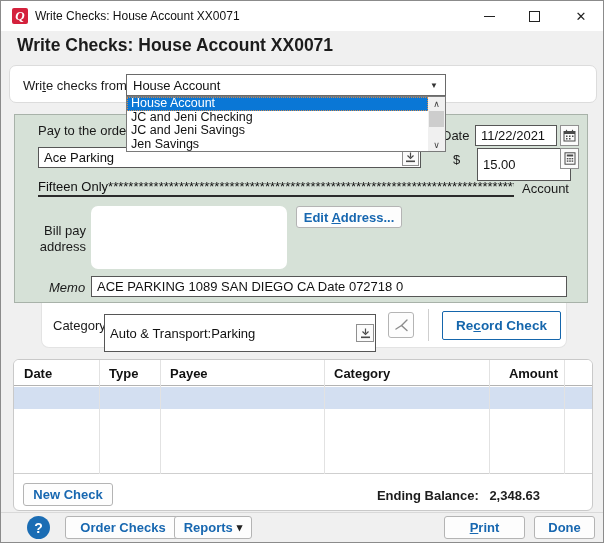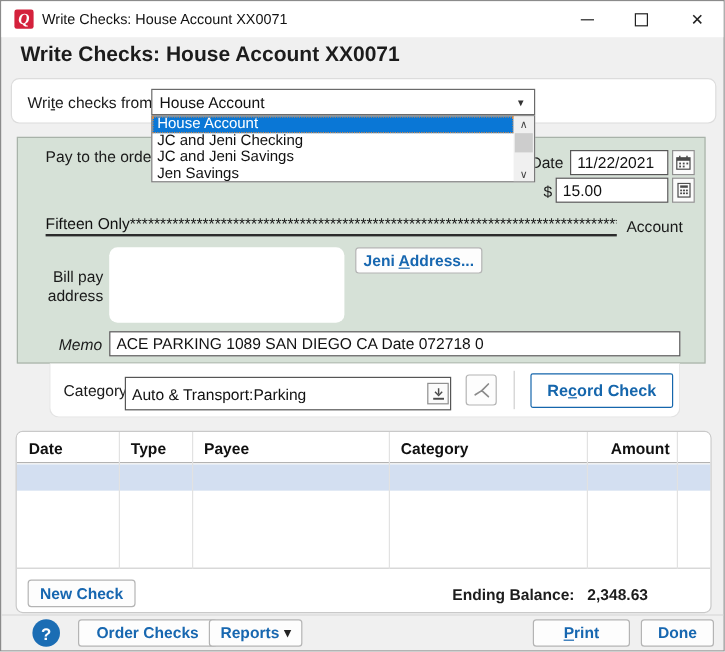--- a/index.html
+++ b/index.html
@@ -77,23 +77,33 @@
       <g fill="#4a4a4a">
           <rect x="3" y="6.5" width="1.5" height="1.5"></rect>
           <rect x="6" y="6.5" width="1.5" height="1.5"></rect>
           <rect x="9" y="6.5" width="1.5" height="1.5"></rect>
           <rect x="3" y="9" width="1.5" height="1.5"></rect>
           <rect x="6" y="9" width="1.5" height="1.5"></rect>
         </g>
     </svg>
   </div>
 
+  <div class="abs fieldbox" style="left:37px;top:146px;width:383px;height:21px;">
+    <input value="Ace Parking" style="">
+    <span class="iconbtn" style="width:17px;height:17px;margin-right:1px;flex:none;">
+      <svg width="11" height="11" viewBox="0 0 11 11">
+        <path d="M5.5 0.5 v5" stroke="#4a4a4a" stroke-width="1.2" fill="none"></path>
+        <path d="M2.5 3.5 L5.5 6.5 L8.5 3.5" stroke="#4a4a4a" stroke-width="1.2" fill="none"></path>
+        <rect x="1" y="8.5" width="9" height="1.6" fill="#4a4a4a"></rect>
+      </svg>
+    </span>
+  </div>
 
   <div class="abs lbl" style="left:452px;top:151px;">$</div>
-  <div class="abs fieldbox" style="left:462px;top:147px;width:94px;height:21px;">
+  <div class="abs fieldbox" style="left:476px;top:147px;width:94px;height:33px;">
     <input value="15.00" style="">
   </div>
   <div class="abs iconbtn" style="left:559px;top:147px;width:19px;height:21px;">
     <svg width="12" height="13" viewBox="0 0 12 13">
       <rect x="1" y="0.8" width="10" height="11.4" fill="none" stroke="#4a4a4a" stroke-width="1"></rect>
       <rect x="2.8" y="2.5" width="6.4" height="2" fill="#4a4a4a"></rect>
       <g fill="#4a4a4a">
           <rect x="2.8" y="6" width="1.6" height="1.4"></rect>
           <rect x="5.2" y="6" width="1.6" height="1.4"></rect>
           <rect x="7.6" y="6" width="1.6" height="1.4"></rect>
@@ -106,31 +116,31 @@
 
   <div class="abs" style="left:37px;top:178px;width:476px;height:18px;font-size:13px;color:#111;white-space:nowrap;overflow:hidden;border-bottom:2px solid #2b2b2b;">Fifteen Only************************************************************************************</div>
   <div class="abs lbl" style="left:521px;top:180px;">Account</div>
 
   <div class="abs lbl" style="left:25px;top:222px;width:60px;text-align:right;line-height:16px;">
     <div>Bill pay</div>
       <div>address</div>
   </div>
   <textarea class="abs" style="left: 90px; top: 205px; width: 196px; height: 63px; background: rgb(255, 255, 255); border: none; border-radius: 7px; resize: none; outline: none; font-family: &quot;Liberation Sans&quot;, sans-serif; font-size: 13px; padding: 5px;" value=""></textarea>
   <div class="abs btn" style="left:295px;top:205px;width:106px;height:22px;">
-    <span><span>Jeni </span><span class="key">A</span><span>ddress...</span></span>
+    <span><span>Edit </span><span class="key">A</span><span>ddress...</span></span>
   </div>
 
   <div class="abs lbl" style="left:48px;top:279px;font-style:italic;">Memo</div>
   <div class="abs fieldbox" style="left:90px;top:275px;width:476px;height:21px;">
     <input value="ACE PARKING 1089 SAN DIEGO CA Date 072718 0" style="">
   </div>
 
   <div class="abs" style="left:40px;top:302px;width:526px;height:45px;background:#fff;border:1px solid #e3e3e3;border-top:none;border-radius:0 0 8px 8px;"></div>
   <div class="abs lbl" style="left:52px;top:317px;">Category</div>
-  <div class="abs fieldbox" style="left:103px;top:313px;width:272px;height:28px;">
+  <div class="abs fieldbox" style="left:103px;top:313px;width:272px;height:38px;">
     <input value="Auto &amp; Transport:Parking" style="">
     <span class="iconbtn" style="width:18px;height:18px;margin-right:1px;flex:none;">
       <svg width="11" height="11" viewBox="0 0 11 11">
         <path d="M5.5 0.5 v5" stroke="#4a4a4a" stroke-width="1.2" fill="none"></path>
         <path d="M2.5 3.5 L5.5 6.5 L8.5 3.5" stroke="#4a4a4a" stroke-width="1.2" fill="none"></path>
         <rect x="1" y="8.5" width="9" height="1.6" fill="#4a4a4a"></rect>
       </svg>
     </span>
   </div>
   <div class="abs btn" style="left:387px;top:311px;width:26px;height:26px;border-radius:3px;">

